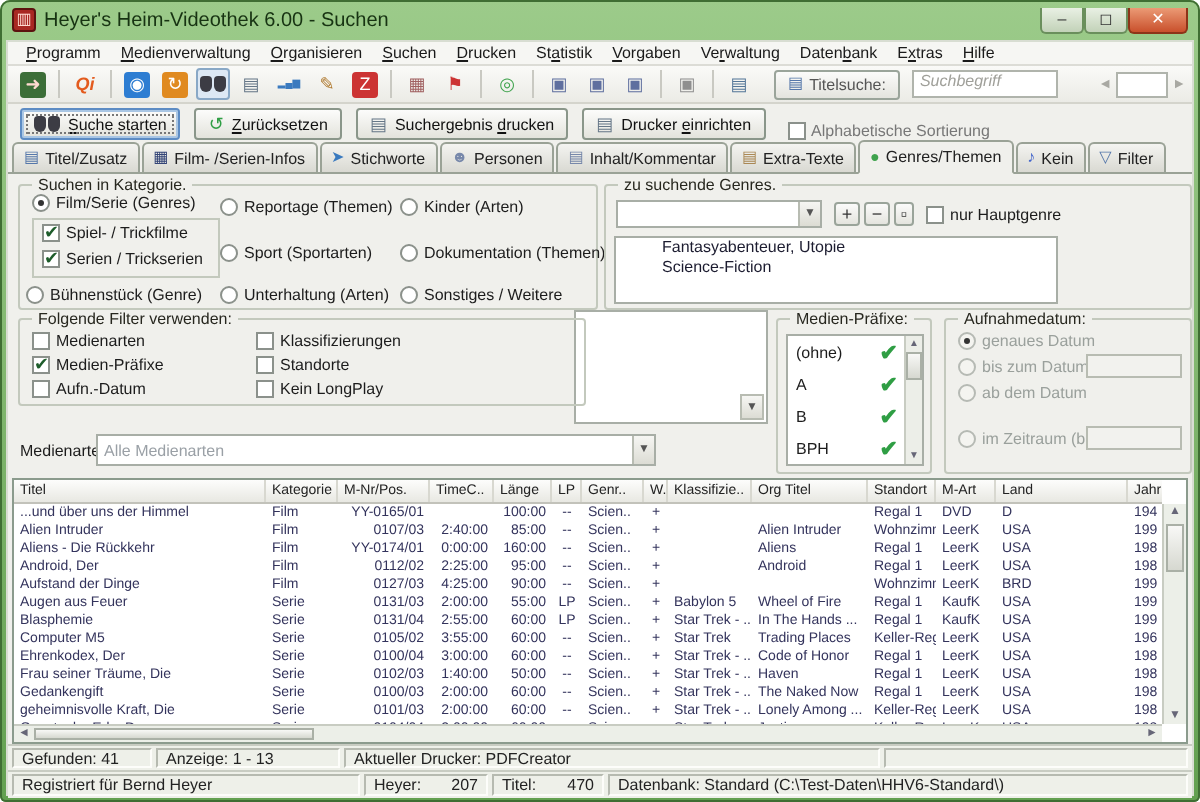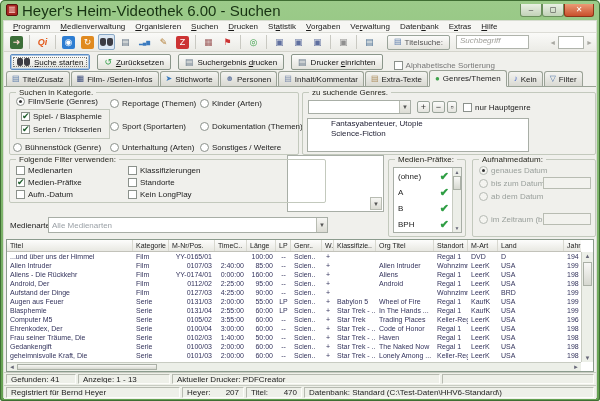--- a/index.html
+++ b/index.html
@@ -5,21 +5,21 @@
   * { margin:0; padding:0; box-sizing:border-box; }
   body { font-family:"Liberation Sans", sans-serif; background:#fff; }
   .window { position:relative; width:600px; height:401px;
     background:linear-gradient(#9ccb8a,#63a050); border-radius:5px 5px 3px 3px;
     overflow:hidden; font-size:8px; color:#222; box-shadow:0 0 0 1px #3f6e33 inset; }
   
   .titlebar { position:absolute; left:0; top:0; width:600px; height:20px;
     display:flex; align-items:center; padding:0 6px; gap:4px; }
   .app-icon { width:12px; height:12px; background:#a82822; border:1px solid #5c120f;
     border-radius:2px; color:#ffd9d0; font-size:8px; line-height:10px; text-align:center; }
-  .title-text { font-size:15px; color:#173312; flex:0 1 auto; white-space:nowrap; }
+  .title-text { font-size:10px; color:#173312; flex:0 1 auto; white-space:nowrap; }
   .win-btns { margin-left:auto; display:flex; }
   .win-btn { width:22px; height:13px; border:1px solid #6a8f5c; border-top:none;
     border-radius:0 0 3px 3px; background:linear-gradient(#e9f0e4,#c2d2b8);
     font-size:8px; line-height:11px; text-align:center; color:#333; }
   .win-btn.close { width:30px; background:linear-gradient(#eb9a75,#c9502c); color:#fff;
     border-color:#8d3418; }
   
   .client { position:absolute; left:3px; top:20px; width:594px; height:378px;
     background:#f0f0ec; border:1px solid #d8ddd2; }
   
@@ -311,21 +311,21 @@
 
       <div class="grp" style="left:5px;top:5px;width:290px;height:63px;">
         <div class="grp-title">Suchen in Kategorie.</div>
         <div class="ctl" style="left:6px;top:4px;">
           <span class="rb sel"></span>
           <span>Film/Serie (Genres)</span>
         </div>
         <div class="inbox" style="left:6px;top:16px;width:94px;height:30px;">
           <div class="ctl" style="left:4px;top:2px;">
             <span class="cb chk"></span>
-            <span>Spiel- / Blasphemie</span>
+            <span>Spiel- / Trickfilme</span>
           </div>
           <div class="ctl" style="left:4px;top:15px;">
             <span class="cb chk"></span>
             <span>Serien / Trickserien</span>
           </div>
         </div>
         <div class="ctl" style="left:100px;top:6px;">
           <span class="rb"></span>
           <span>Reportage (Themen)</span>
         </div>
@@ -371,21 +371,21 @@
         <div class="listbox" id="genre-list" style="left:4px;top:25px;width:222px;height:34px;">
             <div class="li">Fantasyabenteuer, Utopie</div>
             <div class="li">Science-Fiction</div>
           </div>
       </div>
 
       <div class="listbox" style="left:283px;top:68px;width:97px;height:57px;">
         <div class="drop" style="position:absolute;right:1px;bottom:1px;width:12px;height:13px;background:linear-gradient(#f6f6f3,#dcdcd4);border:1px solid #b8bcb2;color:#555;font-size:6px;text-align:center;line-height:12px;">▼</div>
       </div>
 
-      <div class="grp" style="left:5px;top:72px;width:317px;height:44px;">
+      <div class="grp" style="left:5px;top:72px;width:284px;height:44px;">
         <div class="grp-title">Folgende Filter verwenden:</div>
         <div class="ctl" style="left:6px;top:6px;">
           <span class="cb"></span>
           <span>Medienarten</span>
         </div>
         <div class="ctl" style="left:6px;top:18px;">
           <span class="cb chk"></span>
           <span>Medien-Präfixe</span>
         </div>
         <div class="ctl" style="left:6px;top:30px;">

